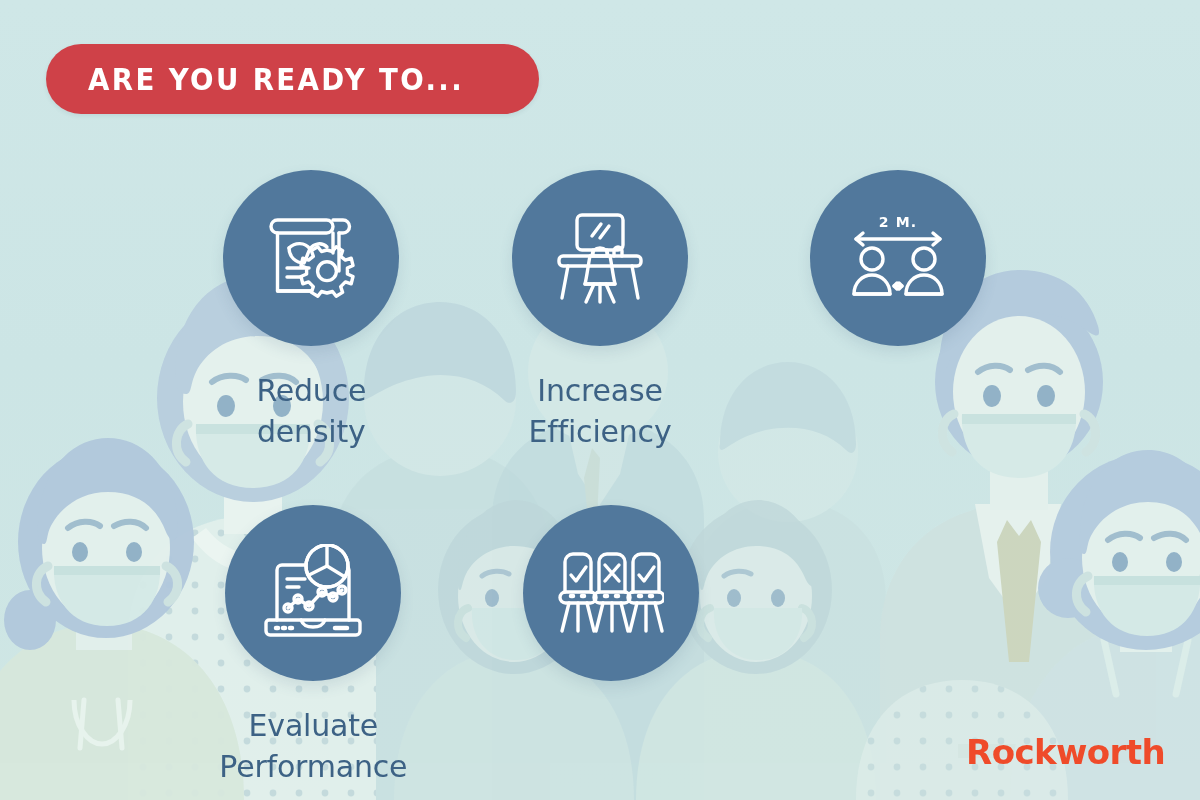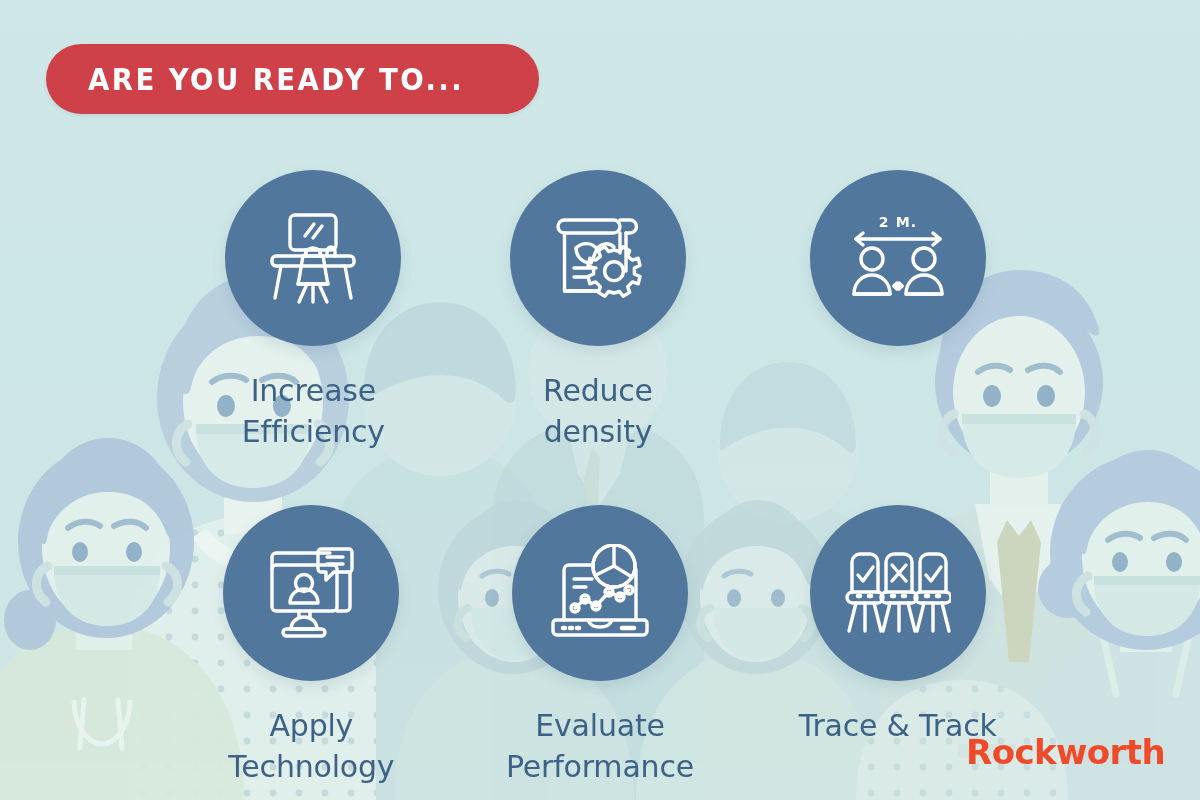--- a/index.html
+++ b/index.html
@@ -300,48 +300,20 @@
 
     </g>
   </svg>
 
   <div class="badge">
     <span class="badge-text">ARE YOU READY TO...</span>
   </div>
 
   <div class="grid">
 
-    <div class="cell c2">
-      <div class="circle">
-        <svg width="104" height="104" viewBox="0 0 104 104" fill="none" stroke="#ffffff" stroke-width="3.4" stroke-linecap="round" stroke-linejoin="round">
-
-          <rect x="29" y="9" width="46" height="35" rx="5"></rect>
-          <path d="M45 44v6h14v-6"></path>
-
-          <path d="M44 30l9-12M52 32l9-12"></path>
-
-          <rect x="11" y="50" width="82" height="10" rx="4"></rect>
-
-          <path d="M20 60l-6 32"></path>
-          <path d="M84 60l6 32"></path>
-
-          <path d="M42 50c-2 10-3 20-5 28h30c-2-8-3-18-5-28"></path>
-          <path d="M44 50c0-5 3-8 8-8s8 3 8 8"></path>
-
-          <path d="M37 78h30"></path>
-
-          <path d="M46 78l-8 18M58 78l8 18M52 78v18"></path>
-
-          <path d="M66 50v-5a4 4 0 0 1 8 0v5"></path>
-        </svg>
-      </div>
-      <div class="label">Increase
-Efficiency</div>
-    </div>
-
     <div class="cell c1">
       <div class="circle">
         <svg width="100" height="100" viewBox="0 0 100 100" fill="none" stroke="#ffffff" stroke-width="3.4" stroke-linecap="round" stroke-linejoin="round">
 
           <rect x="10" y="12" width="62" height="13" rx="6.5"></rect>
 
           <path d="M72 12h10a6.5 6.5 0 0 1 0 13h-4"></path>
           <path d="M78 25v38"></path>
 
           <path d="M16.5 25v58h34"></path>
@@ -357,20 +329,48 @@
           <g transform="translate(66,64)">
             <path d="M0-22 5.5-20.5 9.2-25.2 15.6-21.4 13.7-15.6 18.4-11.9 24.2-13.8 26-6.5 20.4-4 20.4 2 26 4.5 24.2 11.8 18.4 9.9 13.7 14.6 15.6 20.4 9.2 24.2 5.5 19.5 0 21 -5.5 19.5 -9.2 24.2 -15.6 20.4 -13.7 14.6 -18.4 9.9 -24.2 11.8 -26 4.5 -20.4 2 -20.4 -4 -26 -6.5 -24.2 -13.8 -18.4 -11.9 -13.7 -15.6 -15.6 -21.4 -9.2 -25.2 -5.5 -20.5Z"></path>
             <circle cx="0" cy="-0.8" r="9.4"></circle>
           </g>
         </svg>
       </div>
       <div class="label">Reduce
 density</div>
     </div>
 
+    <div class="cell c2">
+      <div class="circle">
+        <svg width="104" height="104" viewBox="0 0 104 104" fill="none" stroke="#ffffff" stroke-width="3.4" stroke-linecap="round" stroke-linejoin="round">
+
+          <rect x="29" y="9" width="46" height="35" rx="5"></rect>
+          <path d="M45 44v6h14v-6"></path>
+
+          <path d="M44 30l9-12M52 32l9-12"></path>
+
+          <rect x="11" y="50" width="82" height="10" rx="4"></rect>
+
+          <path d="M20 60l-6 32"></path>
+          <path d="M84 60l6 32"></path>
+
+          <path d="M42 50c-2 10-3 20-5 28h30c-2-8-3-18-5-28"></path>
+          <path d="M44 50c0-5 3-8 8-8s8 3 8 8"></path>
+
+          <path d="M37 78h30"></path>
+
+          <path d="M46 78l-8 18M58 78l8 18M52 78v18"></path>
+
+          <path d="M66 50v-5a4 4 0 0 1 8 0v5"></path>
+        </svg>
+      </div>
+      <div class="label">Increase
+Efficiency</div>
+    </div>
+
     <div class="cell c3">
       <div class="circle">
         <svg width="108" height="96" viewBox="0 0 108 96" fill="none" stroke="#ffffff" stroke-width="3.4" stroke-linecap="round" stroke-linejoin="round">
 
           <text x="54" y="17" text-anchor="middle" font-family="DejaVu Sans, sans-serif" font-size="14" font-weight="700" letter-spacing="1.2" fill="#ffffff" stroke="none">2 M.</text>
 
           <path d="M12 29h84"></path>
           <path d="M19 23l-7 6 7 6"></path>
           <path d="M89 23l7 6-7 6"></path>
 
@@ -382,44 +382,20 @@
           <path d="M62 84c0-11 8-19 18-19s18 8 18 19z"></path>
           <path d="M98 84H62"></path>
 
           <path d="M50 76h8"></path>
           <path d="M53 73l-3 3 3 3"></path>
           <path d="M55 73l3 3-3 3"></path>
         </svg>
       </div>
     </div>
 
-    <div class="cell c1 row2">
-      <div class="circle">
-        <svg width="104" height="104" viewBox="0 0 104 104" fill="none" stroke="#ffffff" stroke-width="3.4" stroke-linecap="round" stroke-linejoin="round">
-
-          <path d="M13 28V16a4 4 0 0 1 4-4h54"></path>
-          <path d="M91 32v34a4 4 0 0 1-4 4h-9"></path>
-
-          <rect x="13" y="24" width="65" height="46" rx="4"></rect>
-
-          <path d="M40 70v6"></path>
-          <path d="M51 70v6"></path>
-          <path d="M32 88c0-7 6-12 13-12s13 5 13 12z"></path>
-          <rect x="24" y="88" width="42" height="7" rx="3.5"></rect>
-
-          <circle cx="45" cy="42" r="8.5"></circle>
-          <path d="M31 62c0-8 6-14 14-14s14 6 14 14z"></path>
-
-          <path d="M62 8h28a3 3 0 0 1 3 3v17a3 3 0 0 1-3 3H75l-8 8v-8h-5a3 3 0 0 1-3-3V11a3 3 0 0 1 3-3z"></path>
-          <path d="M68 16h16M68 23h16"></path>
-        </svg>
-      </div>
-      <div class="label">Apply
-Technology</div>
-    </div>
 
     <div class="cell c2 row2">
       <div class="circle">
         <svg width="104" height="98" viewBox="0 0 104 98" fill="none" stroke="#ffffff" stroke-width="3.4" stroke-linecap="round" stroke-linejoin="round">
 
           <path d="M16 76V26a5 5 0 0 1 5-5h62a5 5 0 0 1 5 5v50"></path>
 
           <path d="M8 76h88a3 3 0 0 1 3 3v8a4 4 0 0 1-4 4H9a4 4 0 0 1-4-4v-8a3 3 0 0 1 3-3z"></path>
 
           <path d="M40 76c2 5 5 7 12 7s10-2 12-7"></path>
@@ -470,20 +446,19 @@
 
             <g>
               <path d="M75 47V17a8 8 0 0 1 8-8h10a8 8 0 0 1 8 8v30"></path>
               <rect x="70" y="47" width="36" height="11" rx="5.5"></rect>
               <path d="M79 58l-7 28M97 58l7 28M88 58v28"></path>
               <path d="M81 51h2M92 51h2" stroke-width="4.5"></path>
               <path d="M81 30l5 6 10-14"></path>
             </g>
         </svg>
       </div>
-      <div class="label">Trace &amp; Track</div>
     </div>
 
   </div>
 
   <div class="logo">Rockworth</div>
 
 </div>
 
 </body></html>

